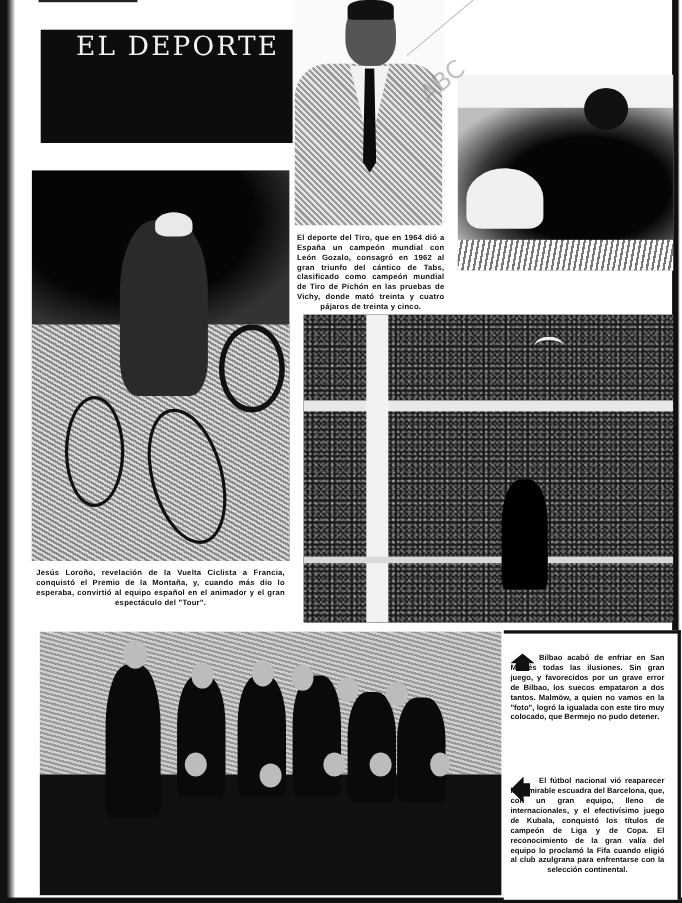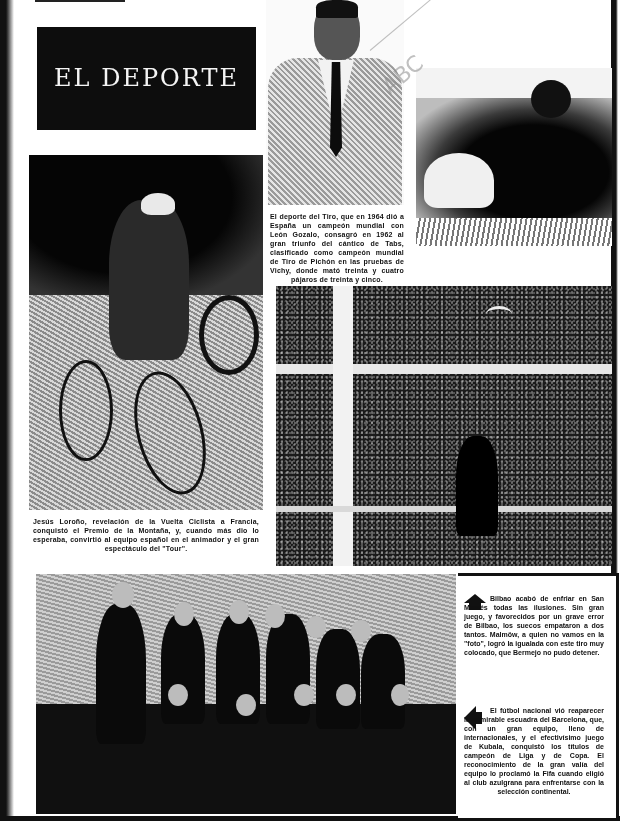--- a/index.html
+++ b/index.html
@@ -11,22 +11,23 @@
       background: linear-gradient(to right, #111 0, #111 6px, #444 8px, #fff 14px); }
     .edge-right { position: absolute; right: 0; top: 0; width: 9px; height: 821px;
       background: linear-gradient(to left, #fff 0, #fff 2px, #111 4px, #111 9px); }
     .edge-bottom { position: absolute; left: 0; bottom: 0; width: 620px; height: 5px; background: #111; }
     .top-rule { position: absolute; top: 0; left: 35px; width: 90px; height: 2px; background: #222; }
 
     .title-box {
       position: absolute; left: 37px; top: 27px; width: 219px; height: 103px;
       background: #0d0d0d; color: #f4f4f4;
       font-family: "DejaVu Serif", serif; text-align: center;
-      display: flex; flex-direction: column; justify-content: center;
+      display: flex; flex-direction: row; justify-content: center;
       letter-spacing: 2px;
+      padding-left: 15px;
     }
     .title-box span { display: block; font-size: 24px; line-height: 31px; }
 
     .photo { position: absolute; overflow: hidden; }
     .grain {
       background-color: #1a1a1a;
       background-image:
         radial-gradient(circle at 20% 30%, rgba(255,255,255,0.35) 0 1px, transparent 1.5px),
         radial-gradient(circle at 70% 60%, rgba(255,255,255,0.30) 0 1px, transparent 1.5px),
         radial-gradient(circle at 45% 80%, rgba(255,255,255,0.25) 0 1px, transparent 1.5px);

